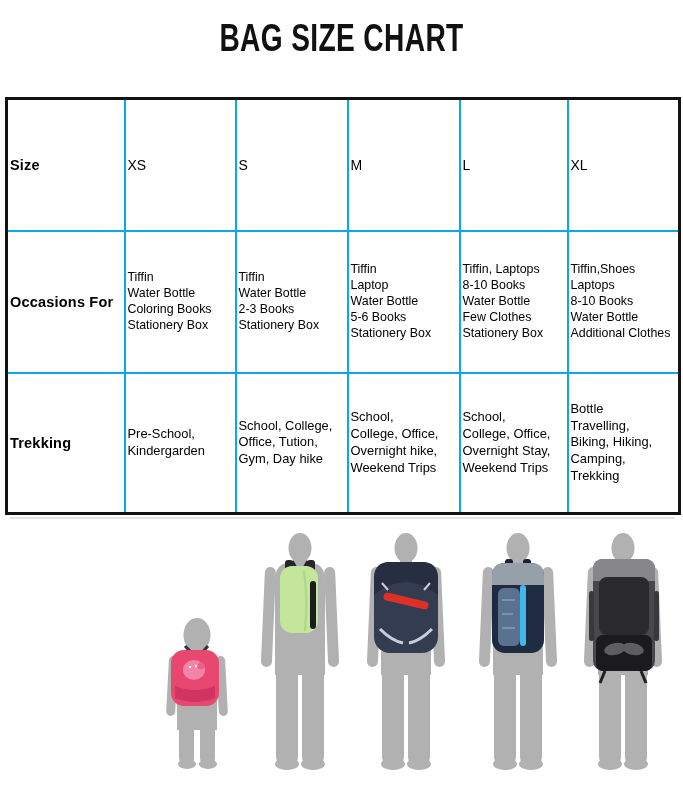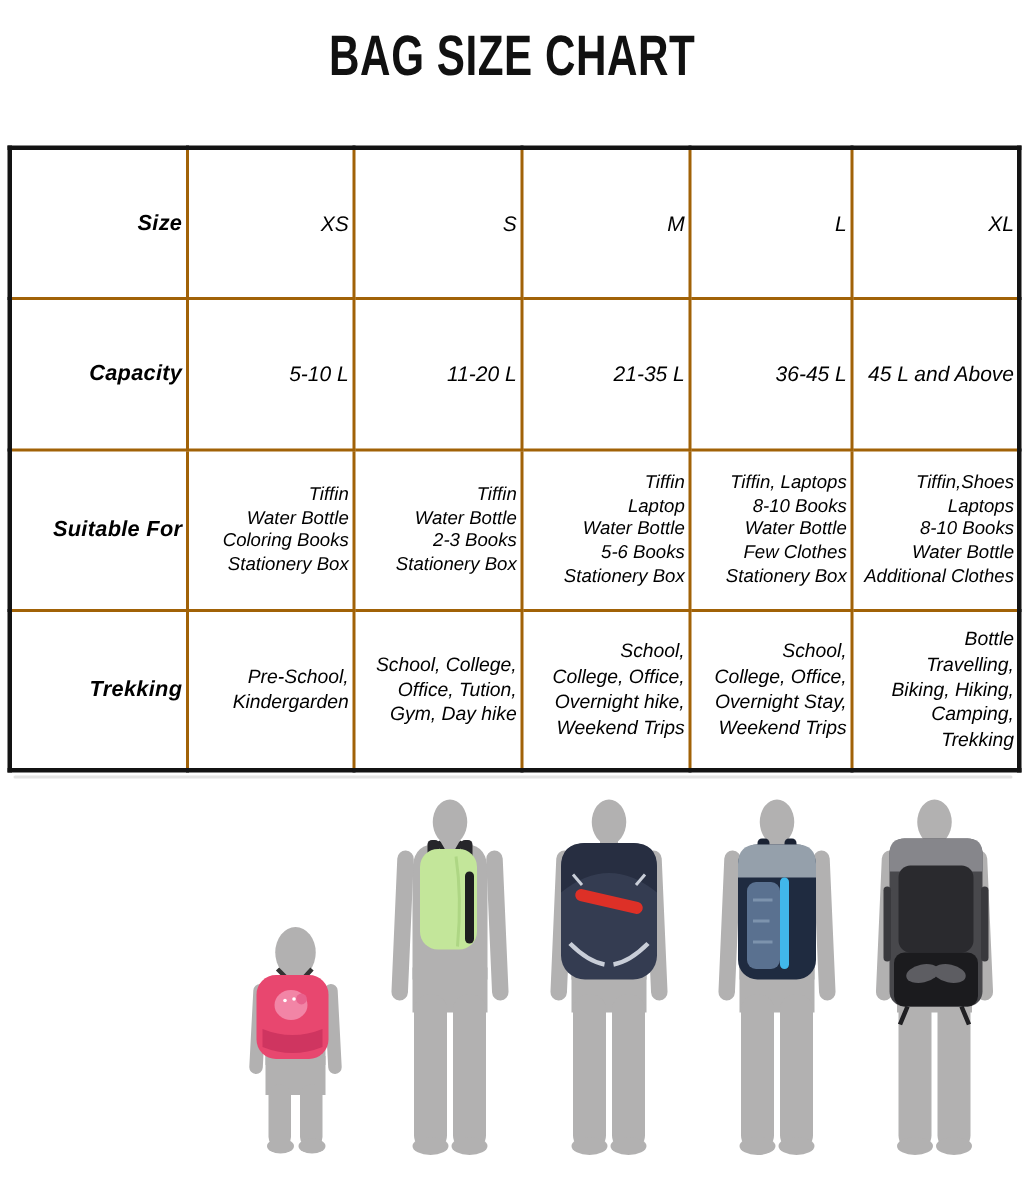--- a/index.html
+++ b/index.html
@@ -14,22 +14,22 @@
     transform:scaleX(0.74);transform-origin:center;
     color:#111;white-space:nowrap;
   }
   
   table.size-table{
     position:absolute;left:5px;top:97px;width:673px;height:418px;
     border-collapse:collapse;table-layout:fixed;background:#fff;
     border:3px solid #131313;
   }
   table.size-table td{
-    border:2px solid #a16207;text-align:right;vertical-align:middle;
-    padding:1px 2px;overflow:hidden;font-style:italic;
+    border:2px solid #0ea5e9;text-align:left;vertical-align:middle;
+    padding:1px 2px;overflow:hidden;
   }
   col.c0{width:118px}col.c1{width:111px}col.c2{width:112px}
   col.c3{width:112px}col.c4{width:108px}col.c5{width:112px}
   tr.r0{height:83px}tr.r1{height:84px}tr.r2{height:78px}
   tr.r3{height:89px}tr.r4{height:84px}
   .row-label{font-weight:bold;font-size:14.5px;letter-spacing:0.2px;}
   .cell{font-size:14px;white-space:pre-line;line-height:1.3;}
   .cell.small{font-size:12.4px;line-height:1.28;}
   .cell.med{font-size:12.9px;line-height:1.3;}
   .table-shadow{
@@ -57,30 +57,22 @@
     </colgroup>
     <tbody>
       <tr class="r0">
         <td class="row-label">Size</td>
         <td class="cell">XS</td>
         <td class="cell">S</td>
         <td class="cell">M</td>
         <td class="cell">L</td>
         <td class="cell">XL</td>
       </tr>
-      <tr class="r1">
-        <td class="row-label">Capacity</td>
-        <td class="cell">5-10 L</td>
-        <td class="cell">11-20 L</td>
-        <td class="cell">21-35 L</td>
-        <td class="cell">36-45 L</td>
-        <td class="cell">45 L and Above</td>
-      </tr>
       <tr class="r3">
-        <td class="row-label">Suitable For</td>
+        <td class="row-label">Occasions For</td>
         <td class="cell small">Tiffin
 Water Bottle
 Coloring Books
 Stationery Box</td>
         <td class="cell small">Tiffin
 Water Bottle
 2-3 Books
 Stationery Box</td>
         <td class="cell small">Tiffin
 Laptop

